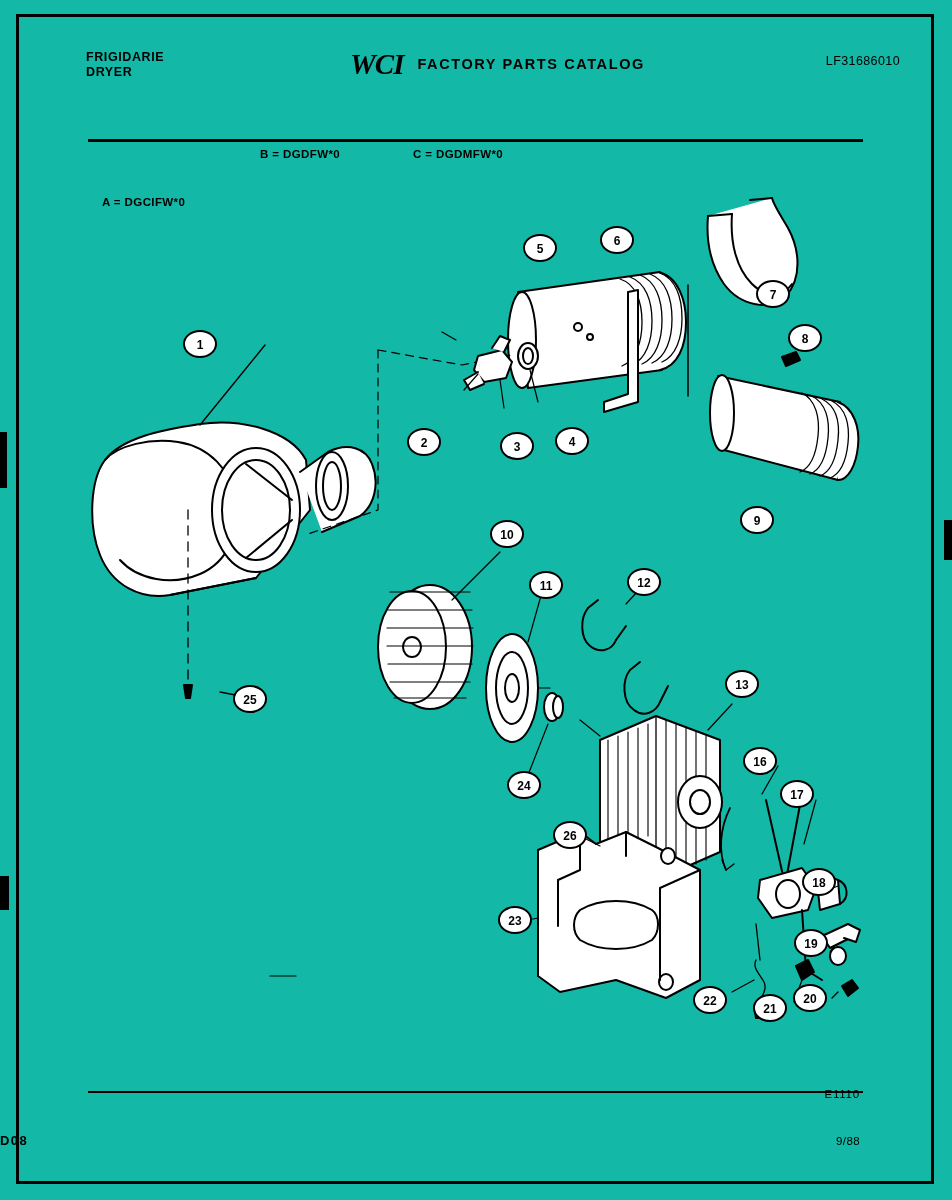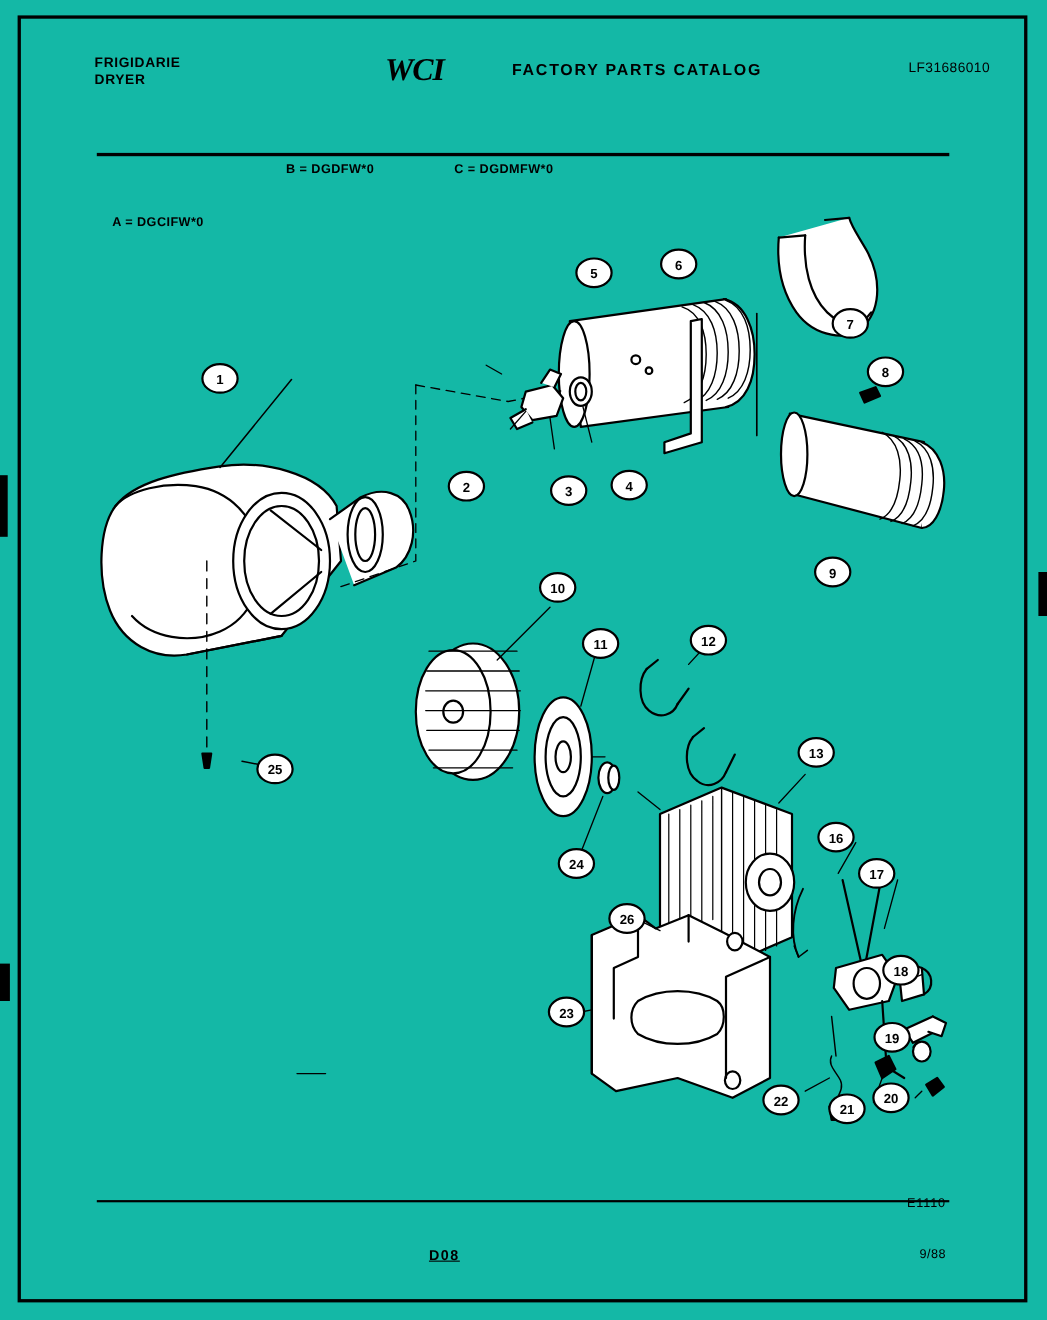--- a/index.html
+++ b/index.html
@@ -49,21 +49,20 @@
     letter-spacing: 0.6px;
     line-height: 15px;
   }
   .brand div { white-space: nowrap; }
   .catalog-title {
     position: absolute;
     left: 290px;
     top: 8px;
     display: flex;
     align-items: flex-start;
-    gap: 48px;
   }
   .wci-logo {
     font-family: "Liberation Serif", serif;
     font-style: italic;
     font-weight: bold;
     font-size: 29px;
     letter-spacing: -1px;
     line-height: 29px;
     margin-right: 14px;
   }
@@ -118,25 +117,24 @@
     right: 92px;
     top: 1088px;
     font-size: 11.5px;
     letter-spacing: 0.8px;
   }
   .page-code {
     position: absolute;
     left: 0;
     top: 1133px;
     width: 808px;
-    text-align: center;
+    text-align: left;
     font-size: 13px;
     font-weight: bold;
     letter-spacing: 1.4px;
-    text-decoration: underline;
   }
   .date-code {
     position: absolute;
     right: 92px;
     top: 1135px;
     font-size: 11.5px;
     letter-spacing: 0.4px;
   }
   
   .illustration {

